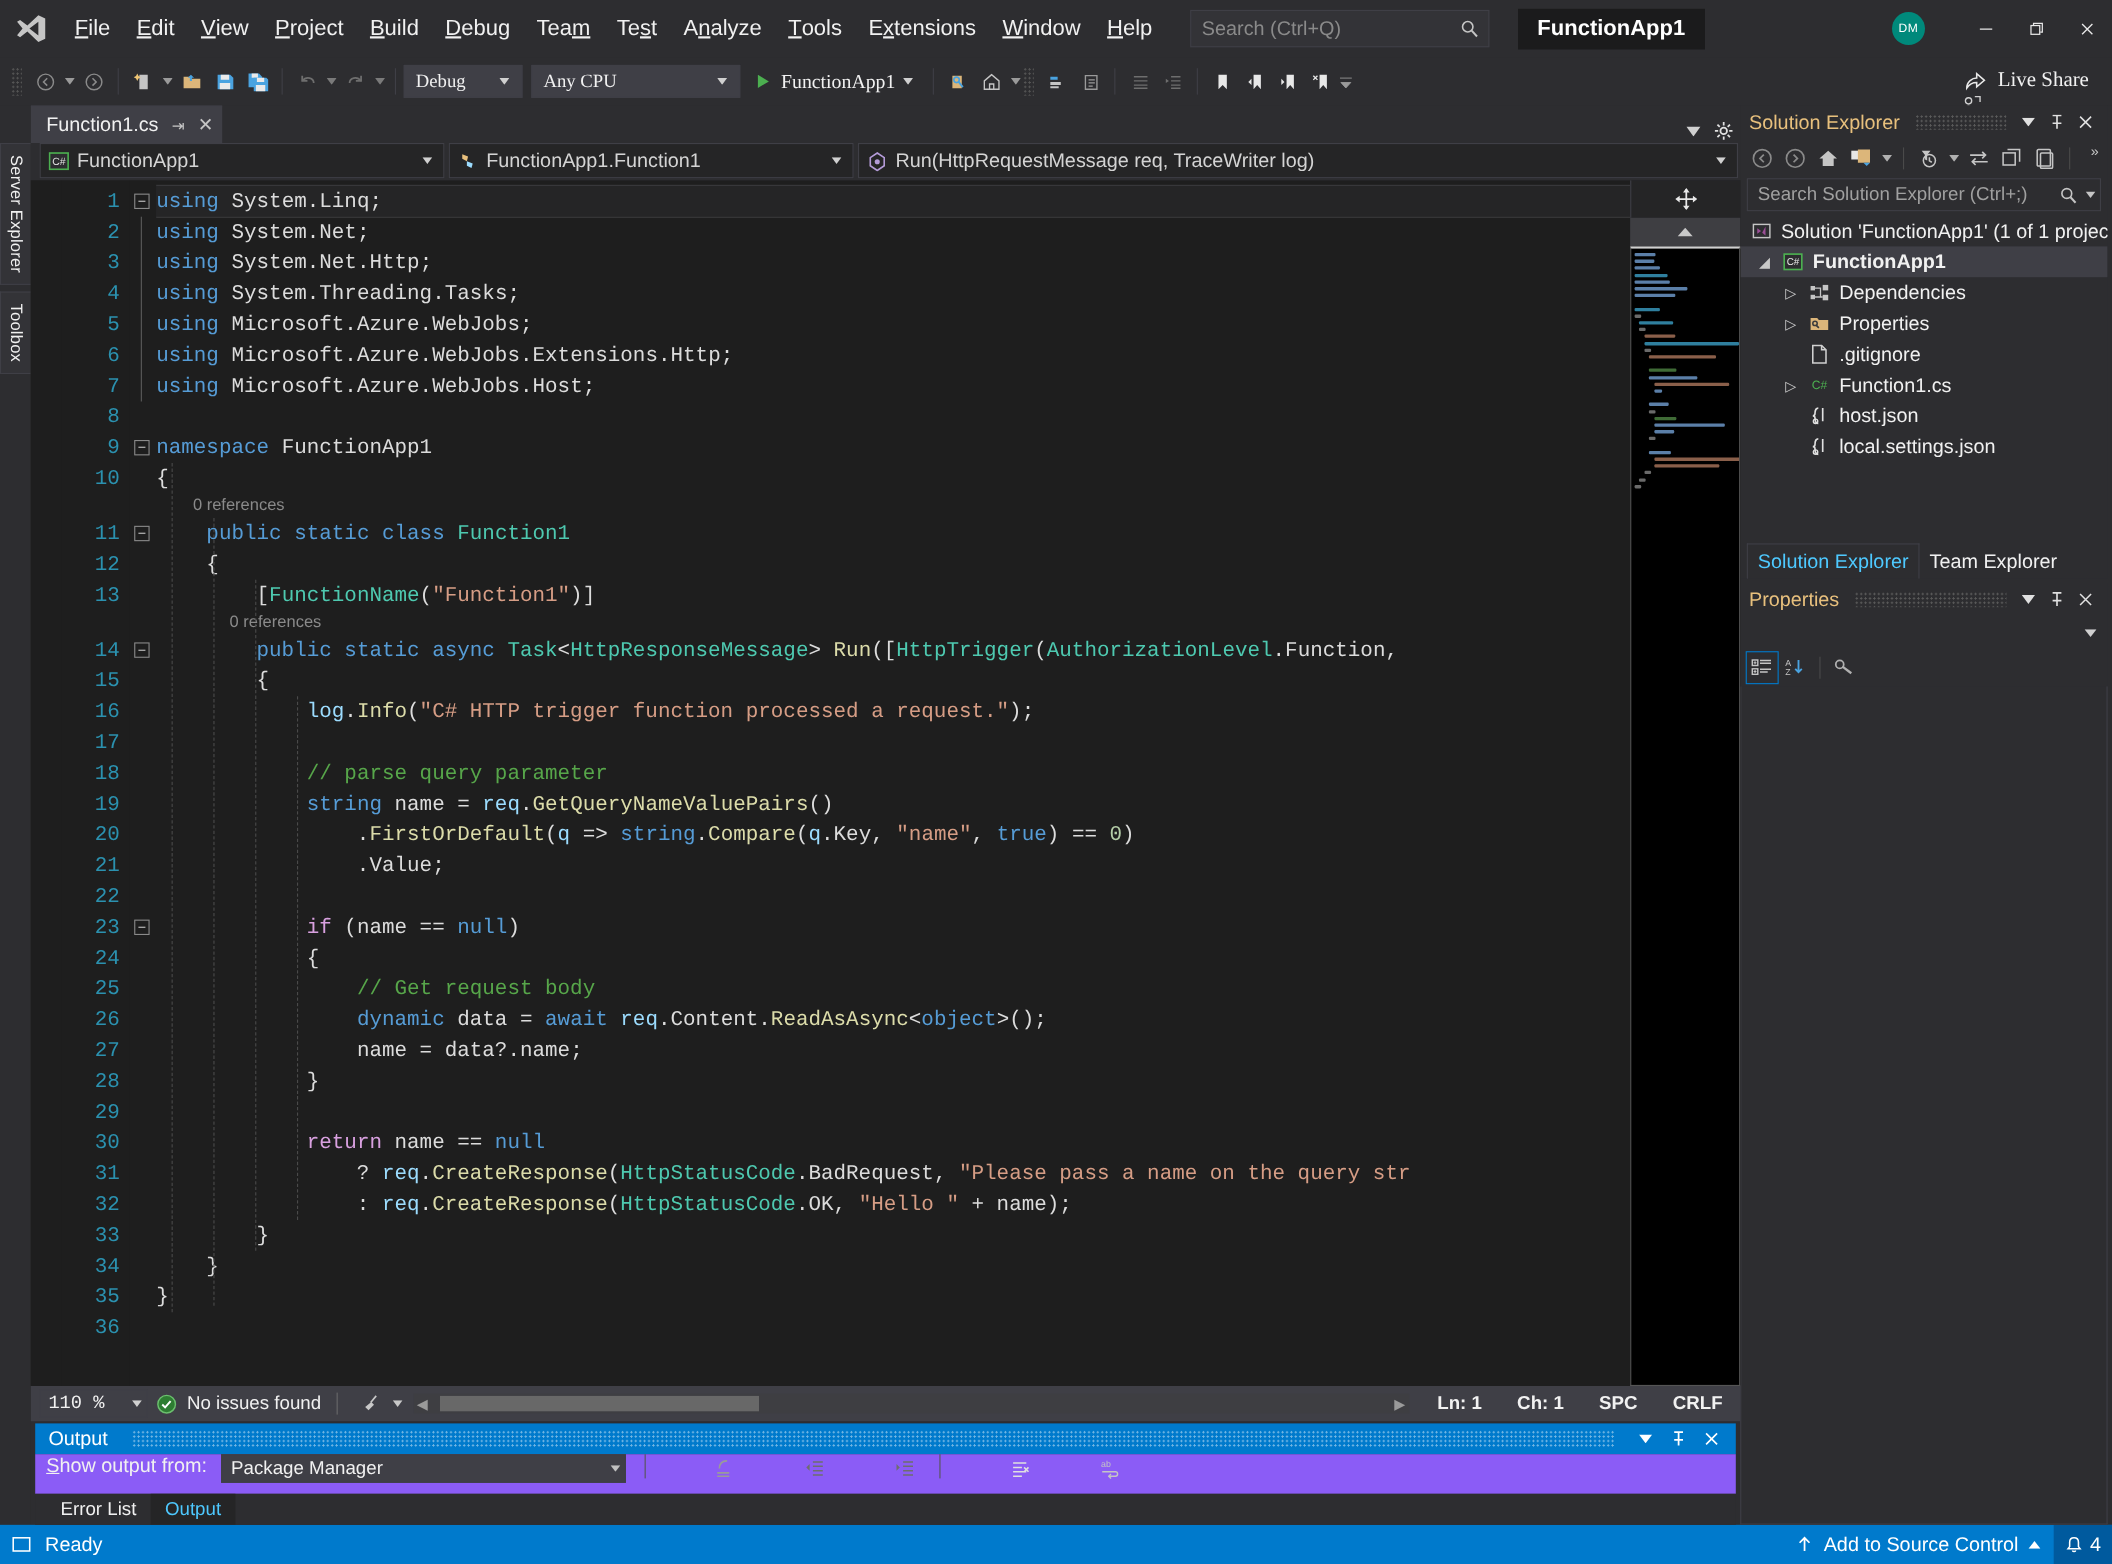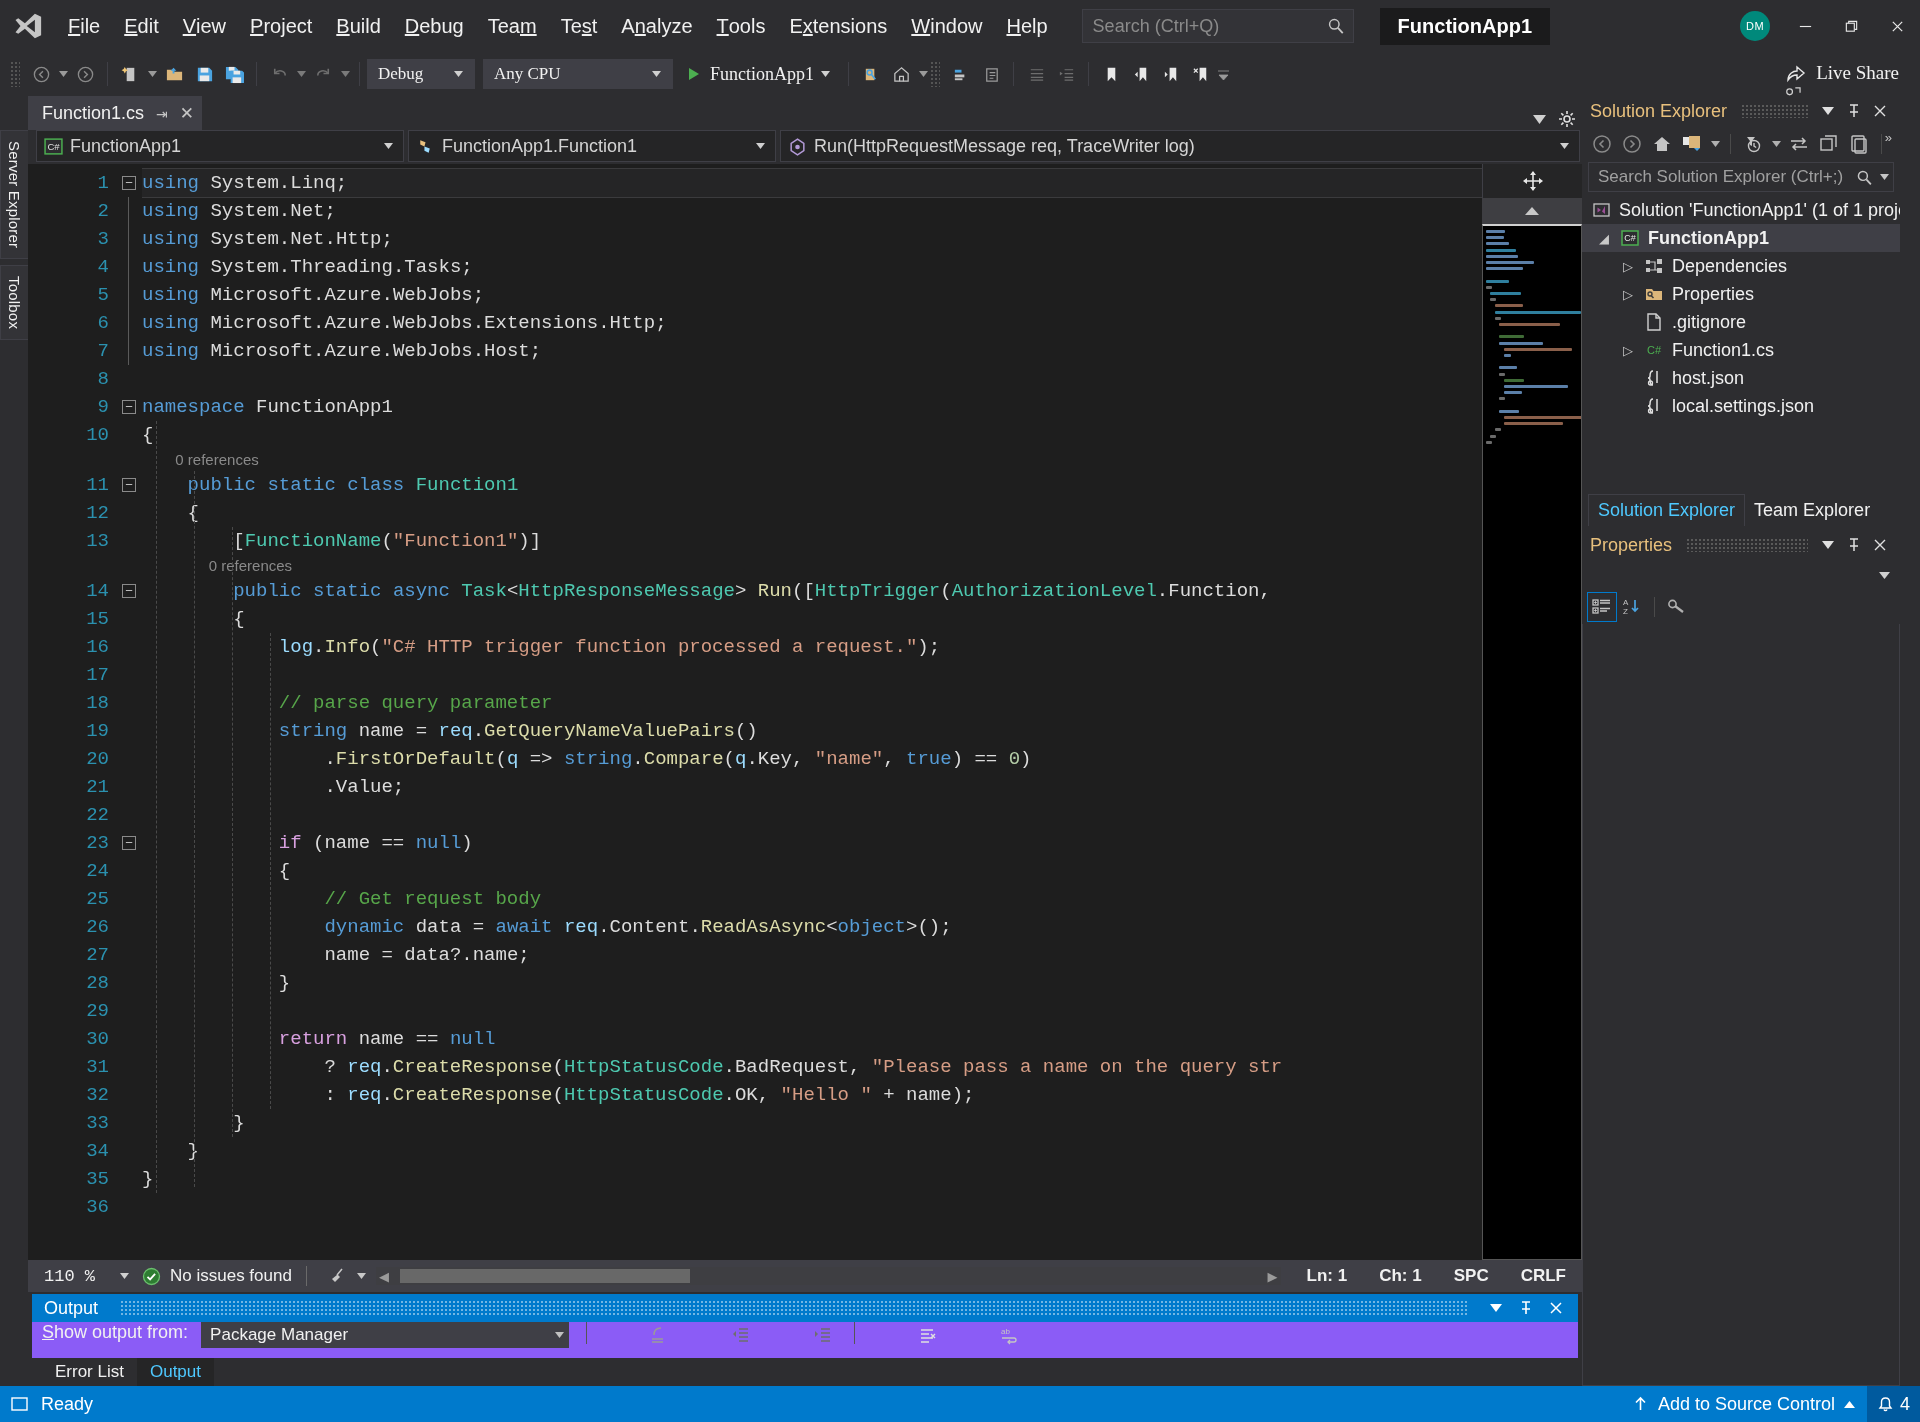--- a/index.html
+++ b/index.html
@@ -35,21 +35,21 @@
   .search-box .mag { width: 18px; height: 18px; }
 
   .proj-chip {
     margin-left: 26px; background: #1b1b1c; padding: 7px 18px;
     font-size: 20px; font-weight: bold; color: #ffffff;
   }
   .titlebar-right { position: absolute; right: 0; top: 0; height: 100%; display: flex; align-items: center; }
   .avatar {
     width: 30px; height: 30px; border-radius: 50%; background: #00897b;
     color: #fff; font-size: 11px; display: flex; align-items: center; justify-content: center;
-    margin-right: 12px; letter-spacing: .5px; text-align: right;
+    margin-right: 32px; letter-spacing: .5px; text-align: right;
   }
   .wbtn { width: 46px; height: 52px; display: flex; align-items: center; justify-content: center; color: #e8e8e8; }
   .wbtn svg { width: 15px; height: 15px; }
 
   
   .toolbar {
     height: 44px; flex: 0 0 44px; background: #2d2d30;
     display: flex; align-items: center; padding-left: 10px; position: relative; font-family: Liberation Serif, serif;
   }
   .grip { width: 10px; height: 26px; margin-right: 6px;
@@ -188,21 +188,21 @@
   .out-combo { width: 368px; height: 26px; background: #3f3f46; border: 1px solid #3f3f46;
                display: flex; align-items: center; font-size: 17px; padding: 0 4px 0 8px; }
   .out-combo .ocl { flex: 1; }
   .out-sep { width: 1px; height: 22px; background: #555; margin: 0 4px; }
   .obtn { width: 28px; height: 26px; display: flex; align-items: center; justify-content: center; margin-left: 41px; }
   .out-tabs { height: 28px; background: #2d2d30; display: flex; align-items: stretch; padding-left: 10px; }
   .otab { padding: 0 13px; display: flex; align-items: center; font-size: 17px; color: #f1f1f1; }
   .otab.active { background: #252526; color: #4ec9ff; }
 
   
-  .rightdock { width: 338px; flex: 0 0 338px; background: #2d2d30; display: flex; flex-direction: column; padding: 0 20px 0 0; }
+  .rightdock { width: 338px; flex: 0 0 338px; background: #2d2d30; display: flex; flex-direction: column; padding: 0 4px 0 0; }
   .pane { background: #2d2d30; display: flex; flex-direction: column; min-height: 0; }
   .pane-title {
     height: 30px; display: flex; align-items: center; padding: 0 4px 0 8px; font-size: 18px; color: #e8c07d; gap: 4px;
   }
   .pane-title .ptext { color: #e8c07d; }
   .pane-title .dots { flex: 1; height: 14px;
     background-image: radial-gradient(#5a5a5a 1px, transparent 1px);
     background-size: 4px 4px; margin: 0 10px; }
   .pane-title .pb { width: 22px; text-align: center; color: #e0e0e0; font-size: 16px; }
   .pane-tools { height: 36px; display: flex; align-items: center; gap: 2px; padding: 0 6px; position: relative; }

